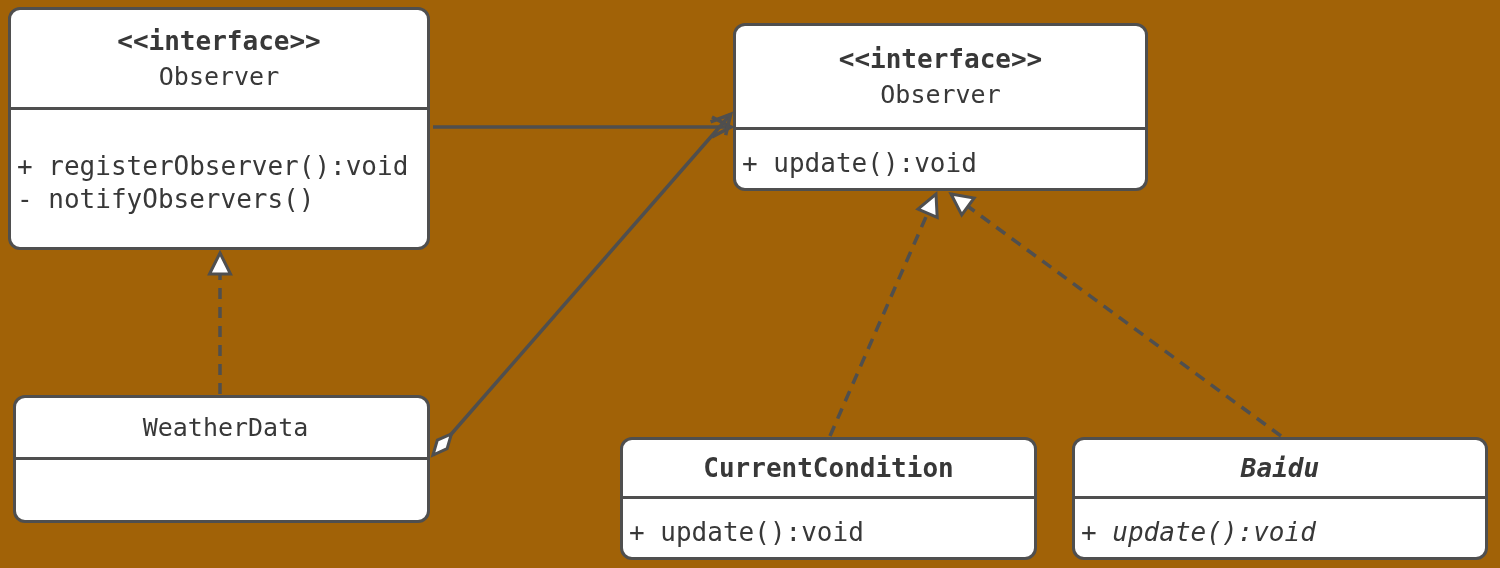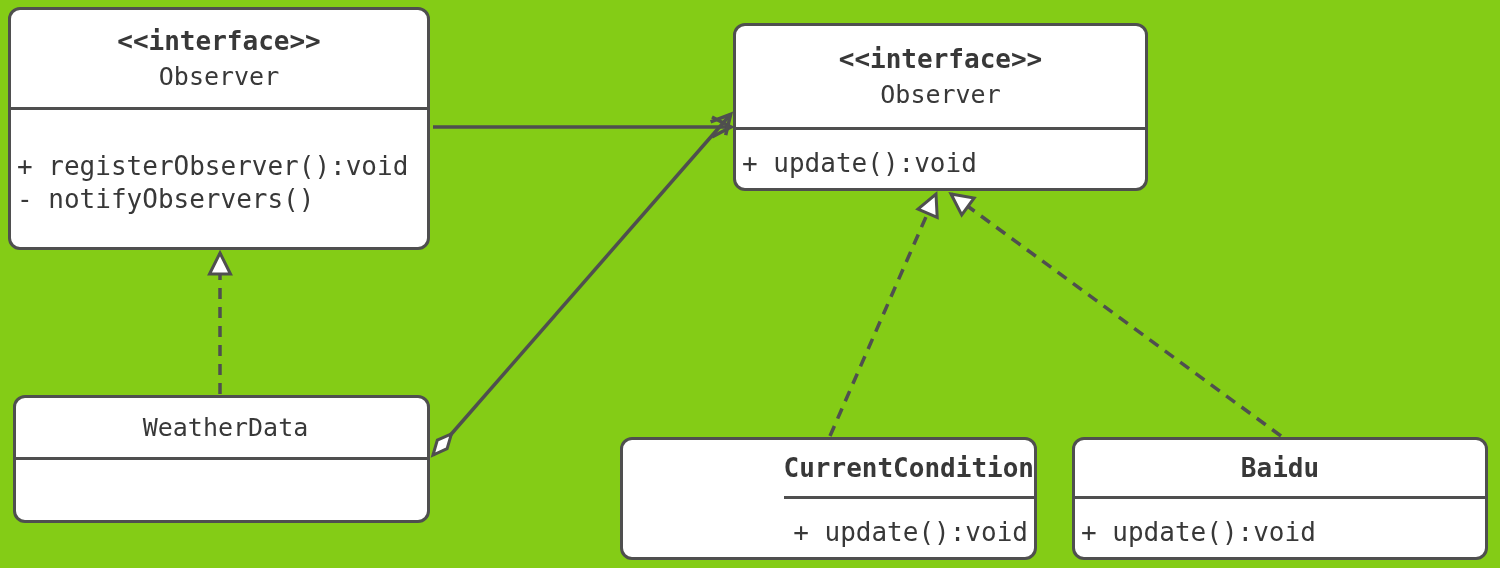--- a/index.html
+++ b/index.html
@@ -1,20 +1,20 @@
 <!DOCTYPE html>
 <html><head>
 <meta charset="utf-8">
 <style>
   html, body { margin: 0; padding: 0; background: #ffffff; }
   .stage {
     position: relative;
     width: 1500px;
     height: 568px;
-    background: #84cc16;
+    background: #a16207;
     overflow: hidden;
     font-family: "DejaVu Sans Mono", "Liberation Mono", monospace;
     color: #383838;
   }
   .connector-layer {
     position: absolute;
     left: 0; top: 0;
     width: 1500px; height: 568px;
     pointer-events: none;
     z-index: 2;
@@ -63,23 +63,23 @@
     font-size: 26px;
     line-height: 33px;
     white-space: nowrap;
   }
   #box-subject          { left: 8px;    top: 7px;   width: 422px; height: 243px; }
   #box-subject .box-title { height: 100px; }
   #box-observer         { left: 733px;  top: 23px;  width: 415px; height: 168px; }
   #box-observer .box-title { height: 104px; }
   #box-weatherdata      { left: 13px;   top: 395px; width: 417px; height: 128px; }
   #box-weatherdata .box-title { height: 62px; padding-left: 8px; }
-  #box-currentcondition { left: 620px;  top: 437px; width: 417px; height: 123px; align-items: flex-end; }
+  #box-currentcondition { left: 620px;  top: 437px; width: 417px; height: 123px; }
   #box-currentcondition .box-title { height: 59px; }
-  #box-baidu            { left: 1072px; top: 437px; width: 416px; height: 123px; }
+  #box-baidu            { left: 1072px; top: 437px; width: 416px; height: 123px; font-style: italic; }
   #box-baidu .box-title { height: 59px; }
 
   .conn-solid  { stroke: #4f4f4f; stroke-width: 3.5; fill: none; }
   .conn-dashed { stroke: #4f4f4f; stroke-width: 3.5; stroke-dasharray: 11 8; fill: none; }
 </style>
 </head>
 <body>
 
 <div class="stage">
 

